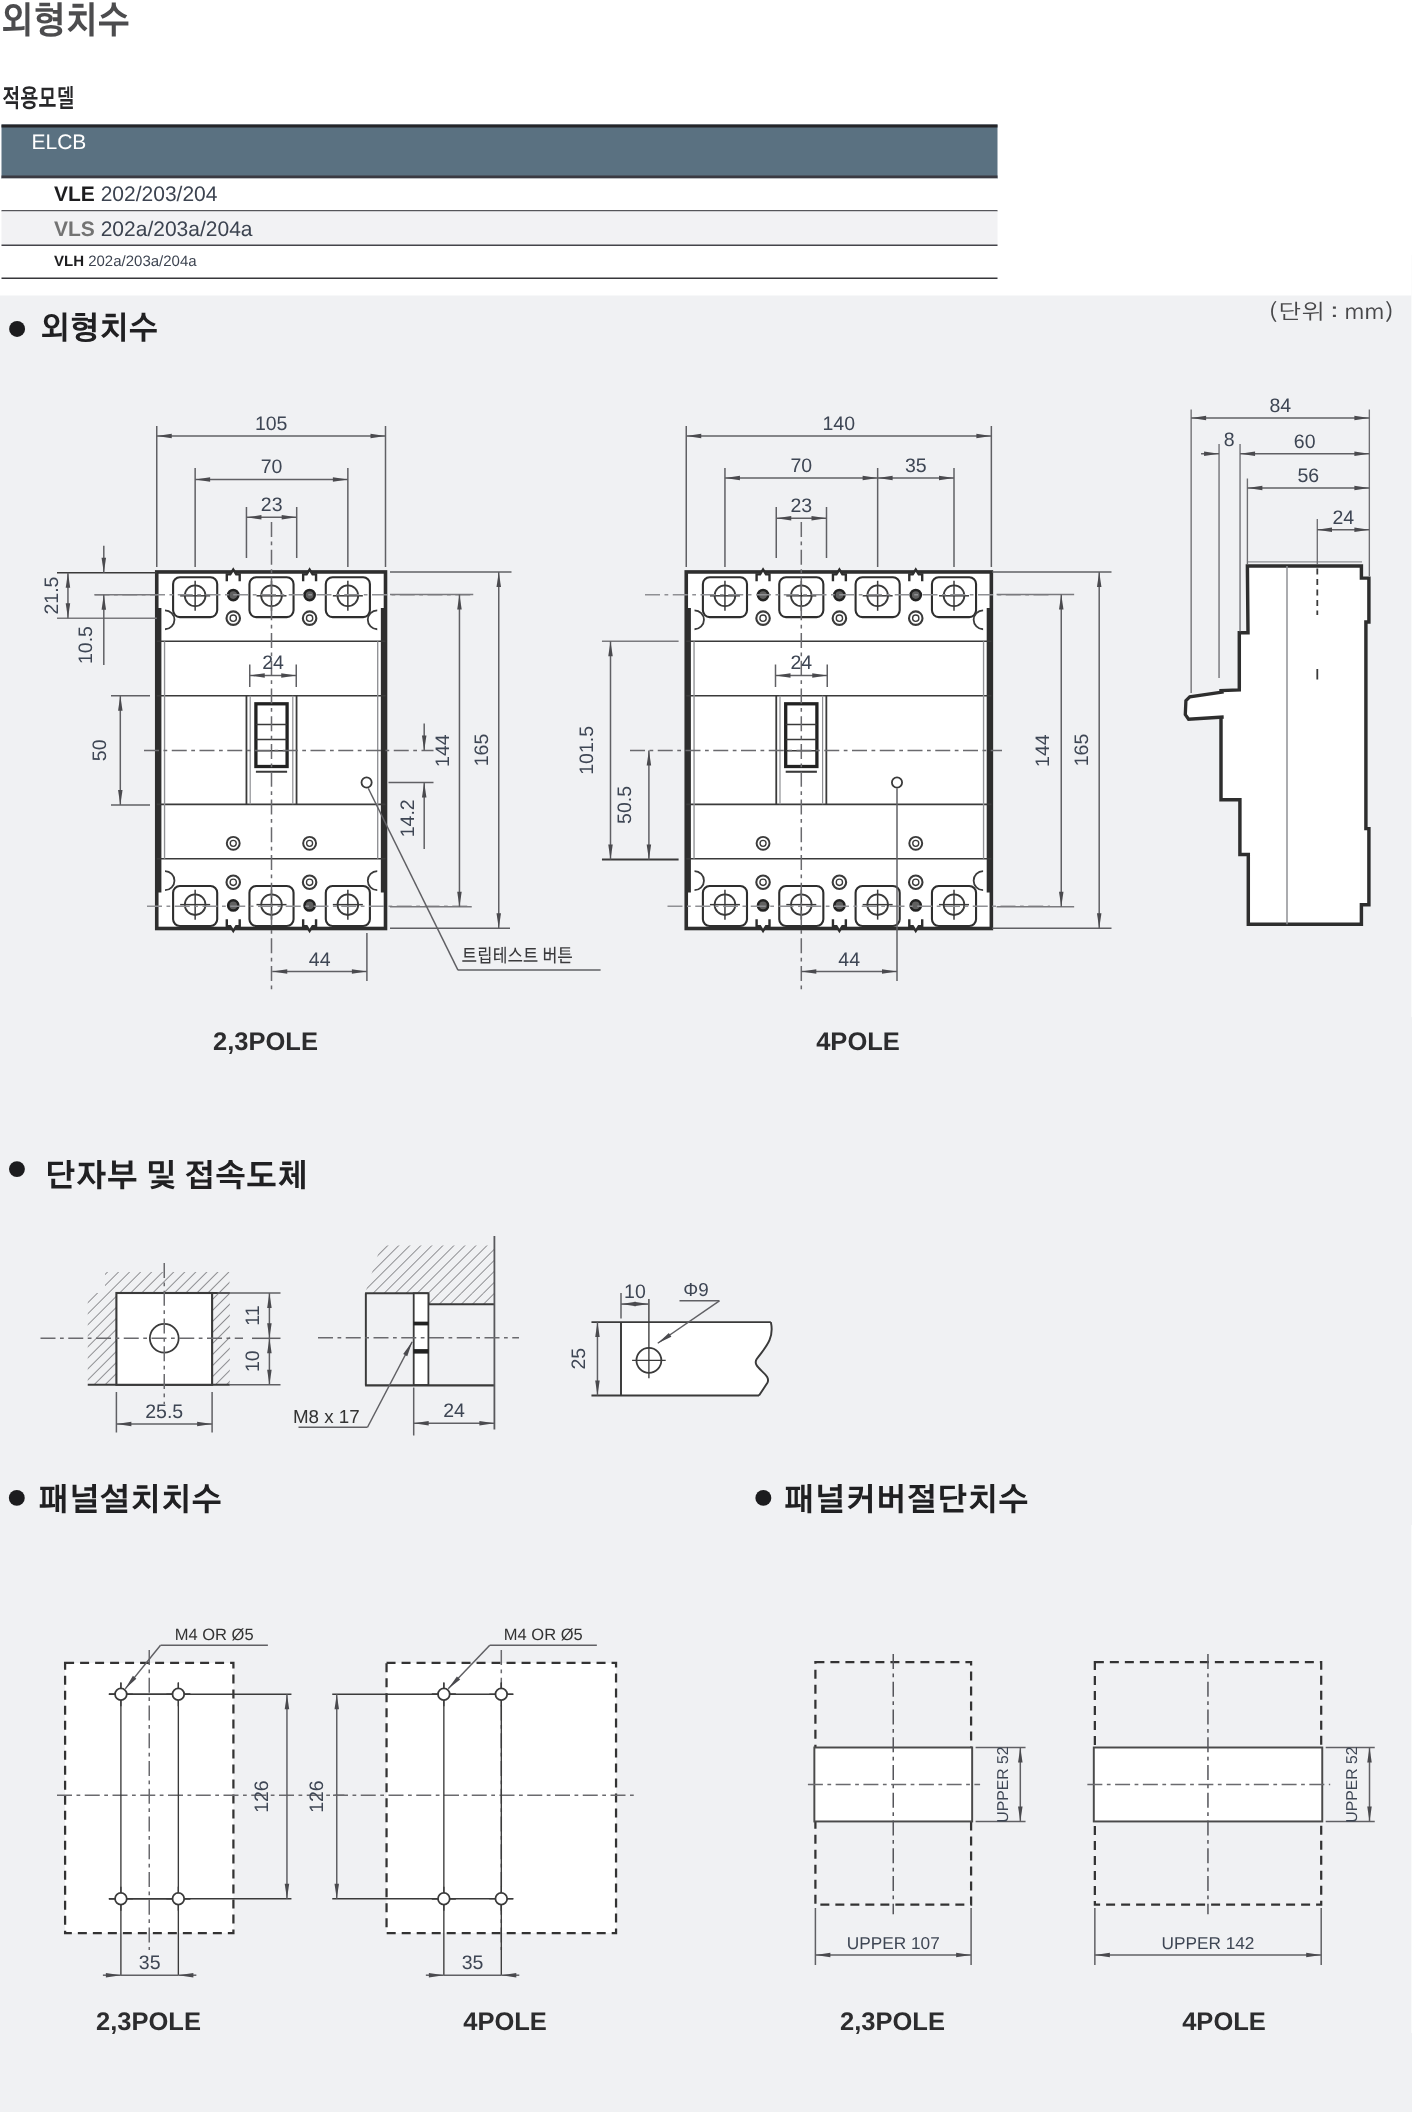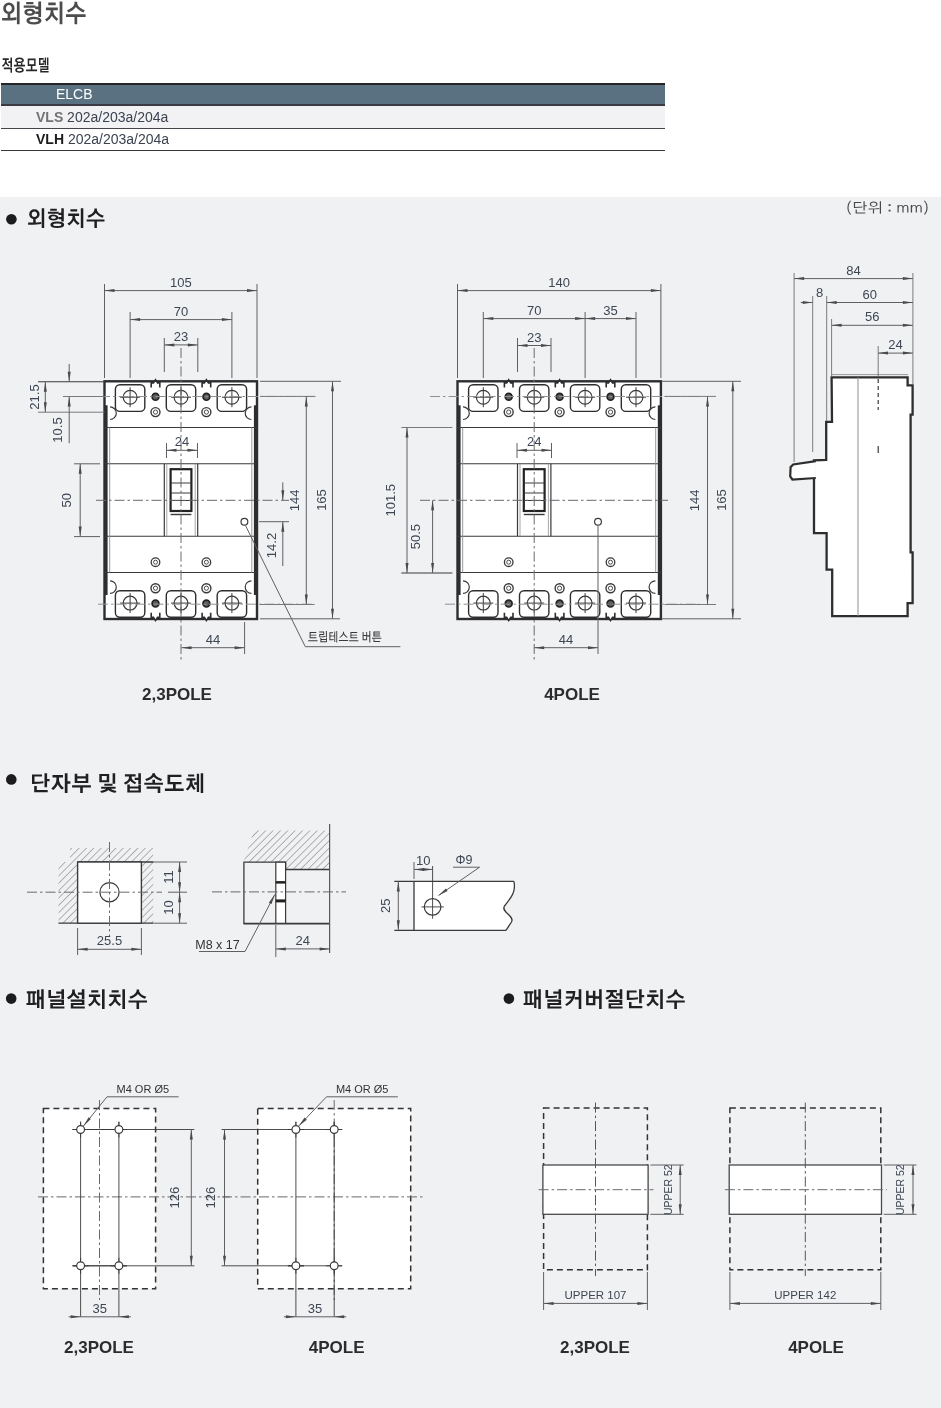--- a/index.html
+++ b/index.html
@@ -2,26 +2,27 @@
 <html><head><meta charset="utf-8"><style>
 *{margin:0;padding:0;box-sizing:border-box}
 html,body{width:941px;height:1408px;background:#ffffff;font-family:"Liberation Sans",sans-serif;position:relative;overflow:hidden}
 .abs{position:absolute}
 </style></head><body>
 
 <div class="abs" style="left:0;top:197px;width:941px;height:1211px;background:#f0f1f3"></div>
 
 <div class="abs" style="left:1px;top:83px;width:664px">
 
-  <div style="height:23px;background:#5a7181;border-top:2px solid #252528;border-bottom:2px solid #3a3a42;color:#ffffff;font-size:14px;line-height:19px;padding-left:55px">ELCB</div>
-
+  <div style="height:36px;background:#5a7181;border-top:2px solid #252528;border-bottom:2px solid #3a3a42;color:#ffffff;font-size:14px;line-height:19px;padding-left:20px">ELCB</div>
+
+  <div style="height:22px;background:#ffffff;border-bottom:1.5px solid #55555a;font-size:14px;line-height:21px;padding-left:35px;color:#3c4350"><b style="color:#1d1d1f">VLE</b> 202/203/204</div>
 
   <div style="height:23px;background:#f2f2f4;border-bottom:1.5px solid #44444a;font-size:14px;line-height:22px;padding-left:35px;color:#3c4350"><b style="color:#737373">VLS</b> 202a/203a/204a</div>
 
-  <div style="height:22px;background:#ffffff;border-bottom:1.5px solid #36363a;font-size:14px;line-height:21px;padding-left:35px;color:#3c4350"><b style="color:#1d1d1f">VLH</b> 202a/203a/204a</div>
+  <div style="height:22px;background:#ffffff;border-bottom:1.5px solid #36363a;font-size:10px;line-height:21px;padding-left:35px;color:#3c4350"><b style="color:#1d1d1f">VLH</b> 202a/203a/204a</div>
 </div>
 
 <svg class="abs" style="left:0;top:0" width="941" height="1408" viewBox="0 0 941 1408" font-family="Liberation Sans, sans-serif">
 <defs>
 <pattern id="hp" width="5.2" height="5.2" patternUnits="userSpaceOnUse" patternTransform="rotate(45)">
 <line x1="0" y1="0" x2="0" y2="5.2" stroke="#6f6f73" stroke-width="1.0"></line>
 </pattern>
 </defs>
 
 <g>

